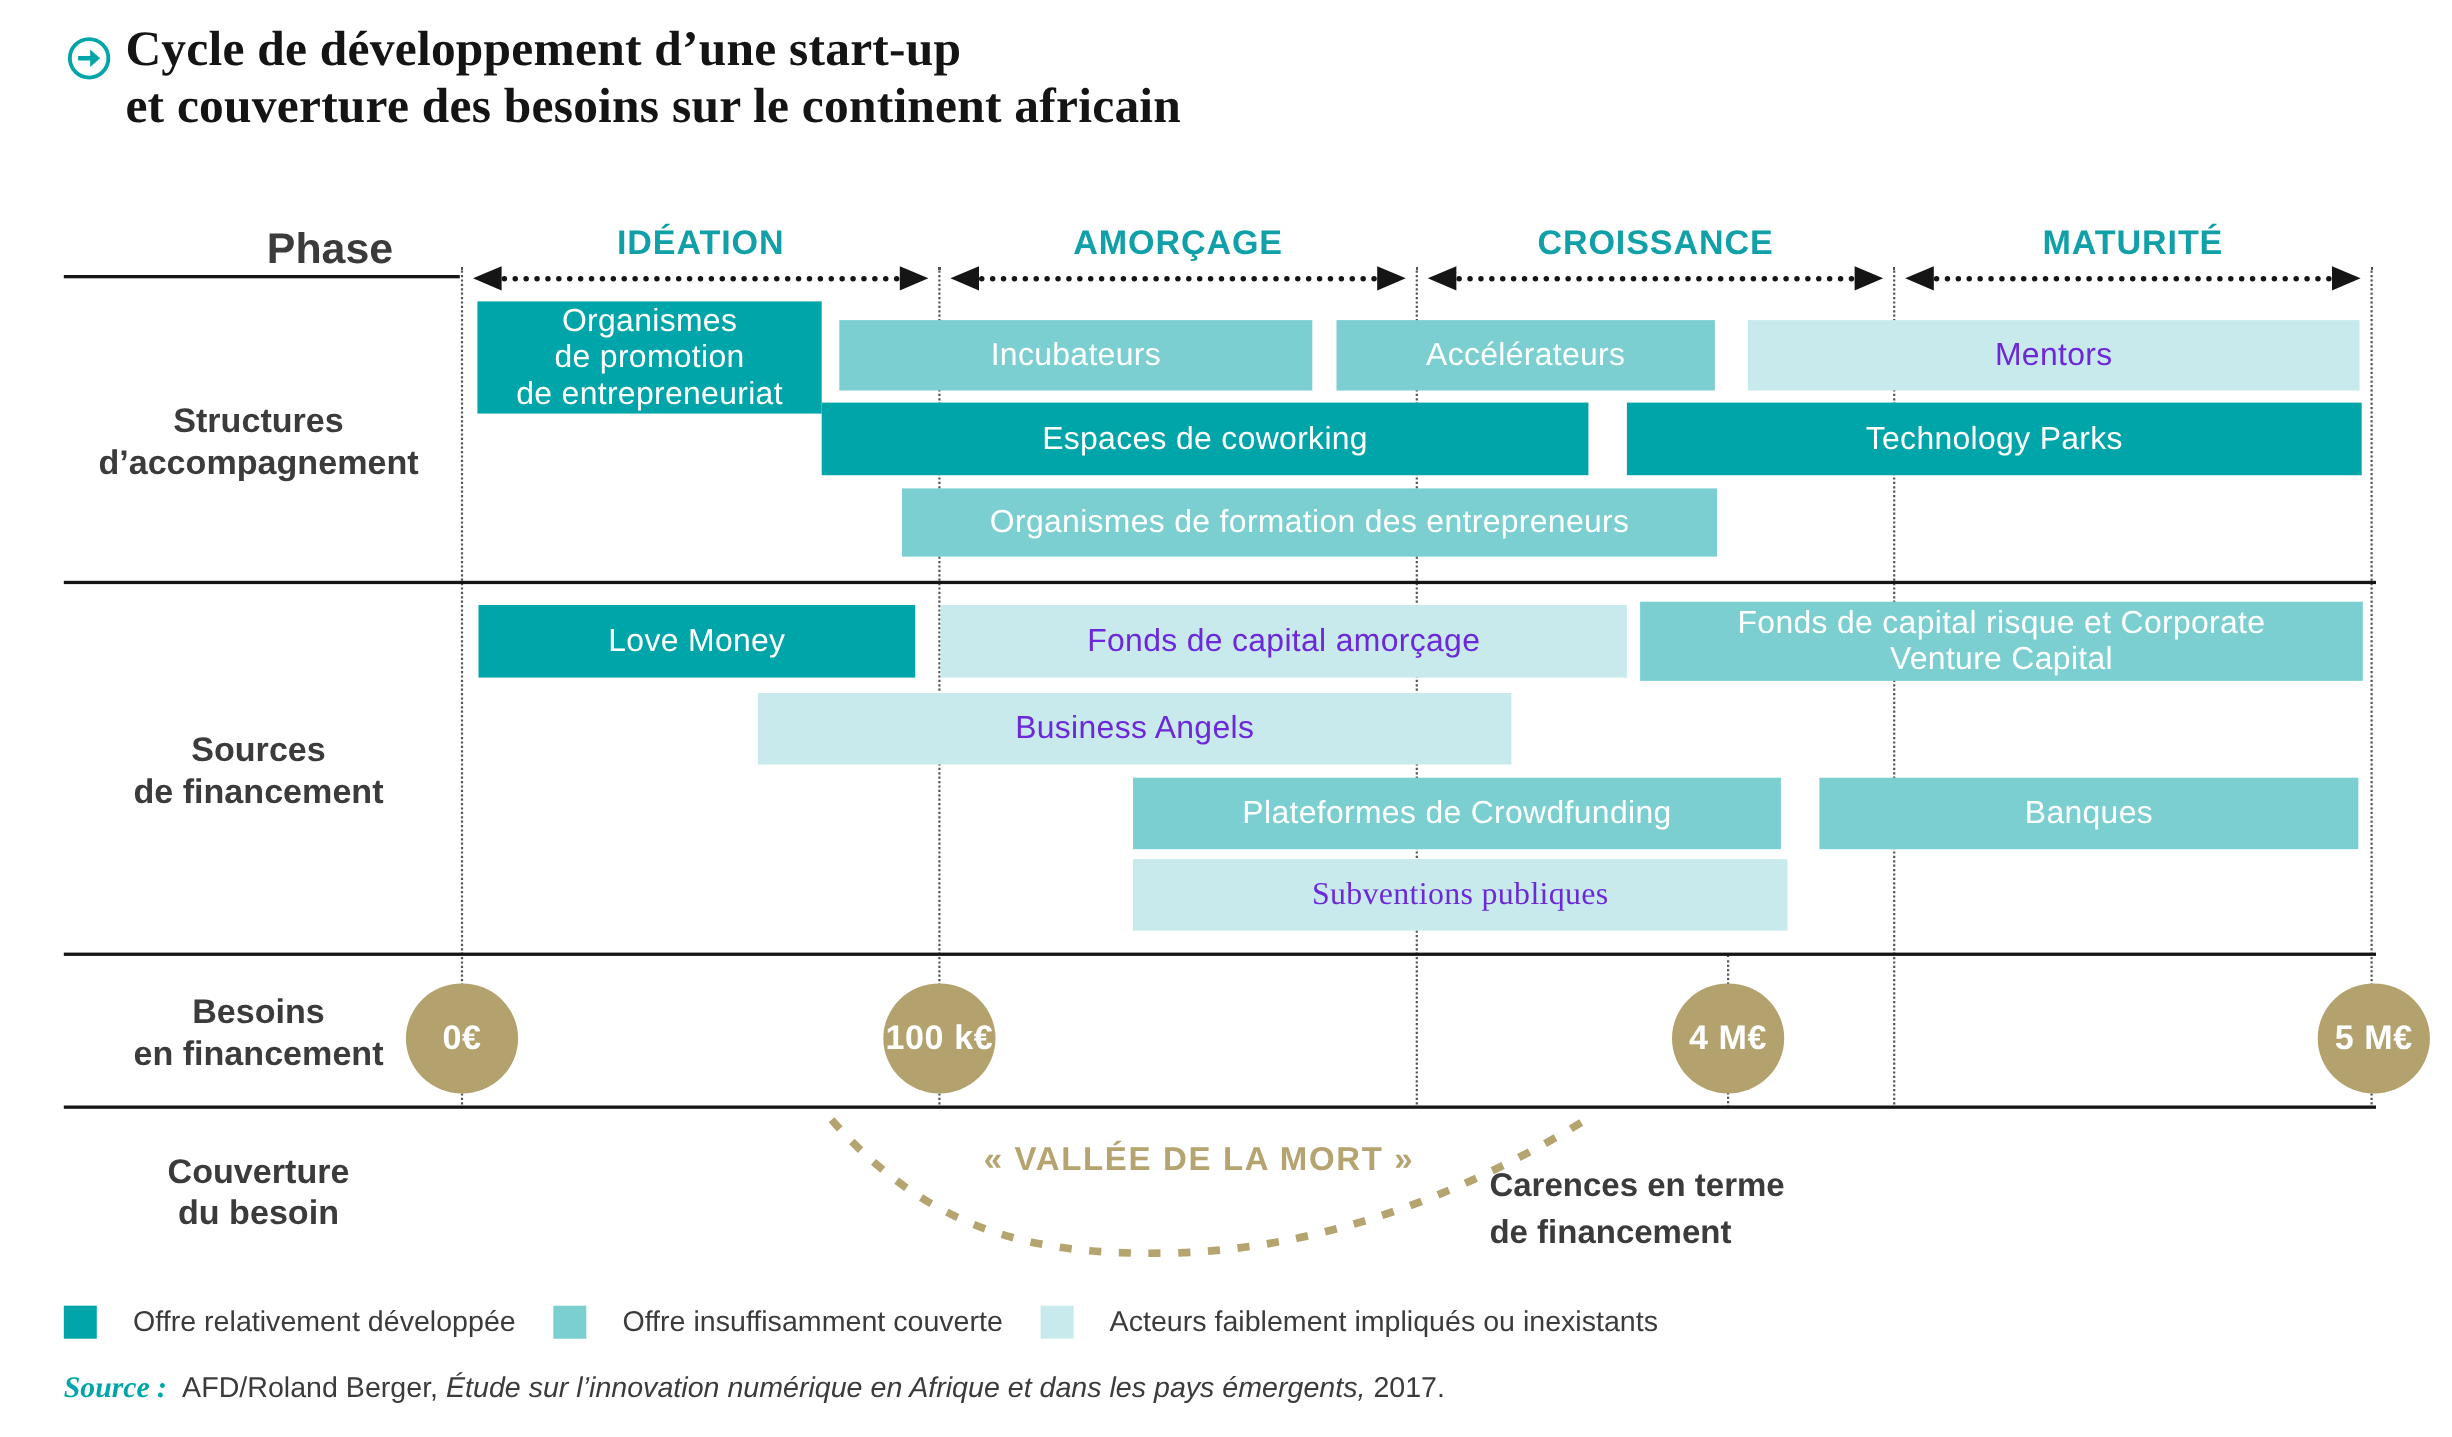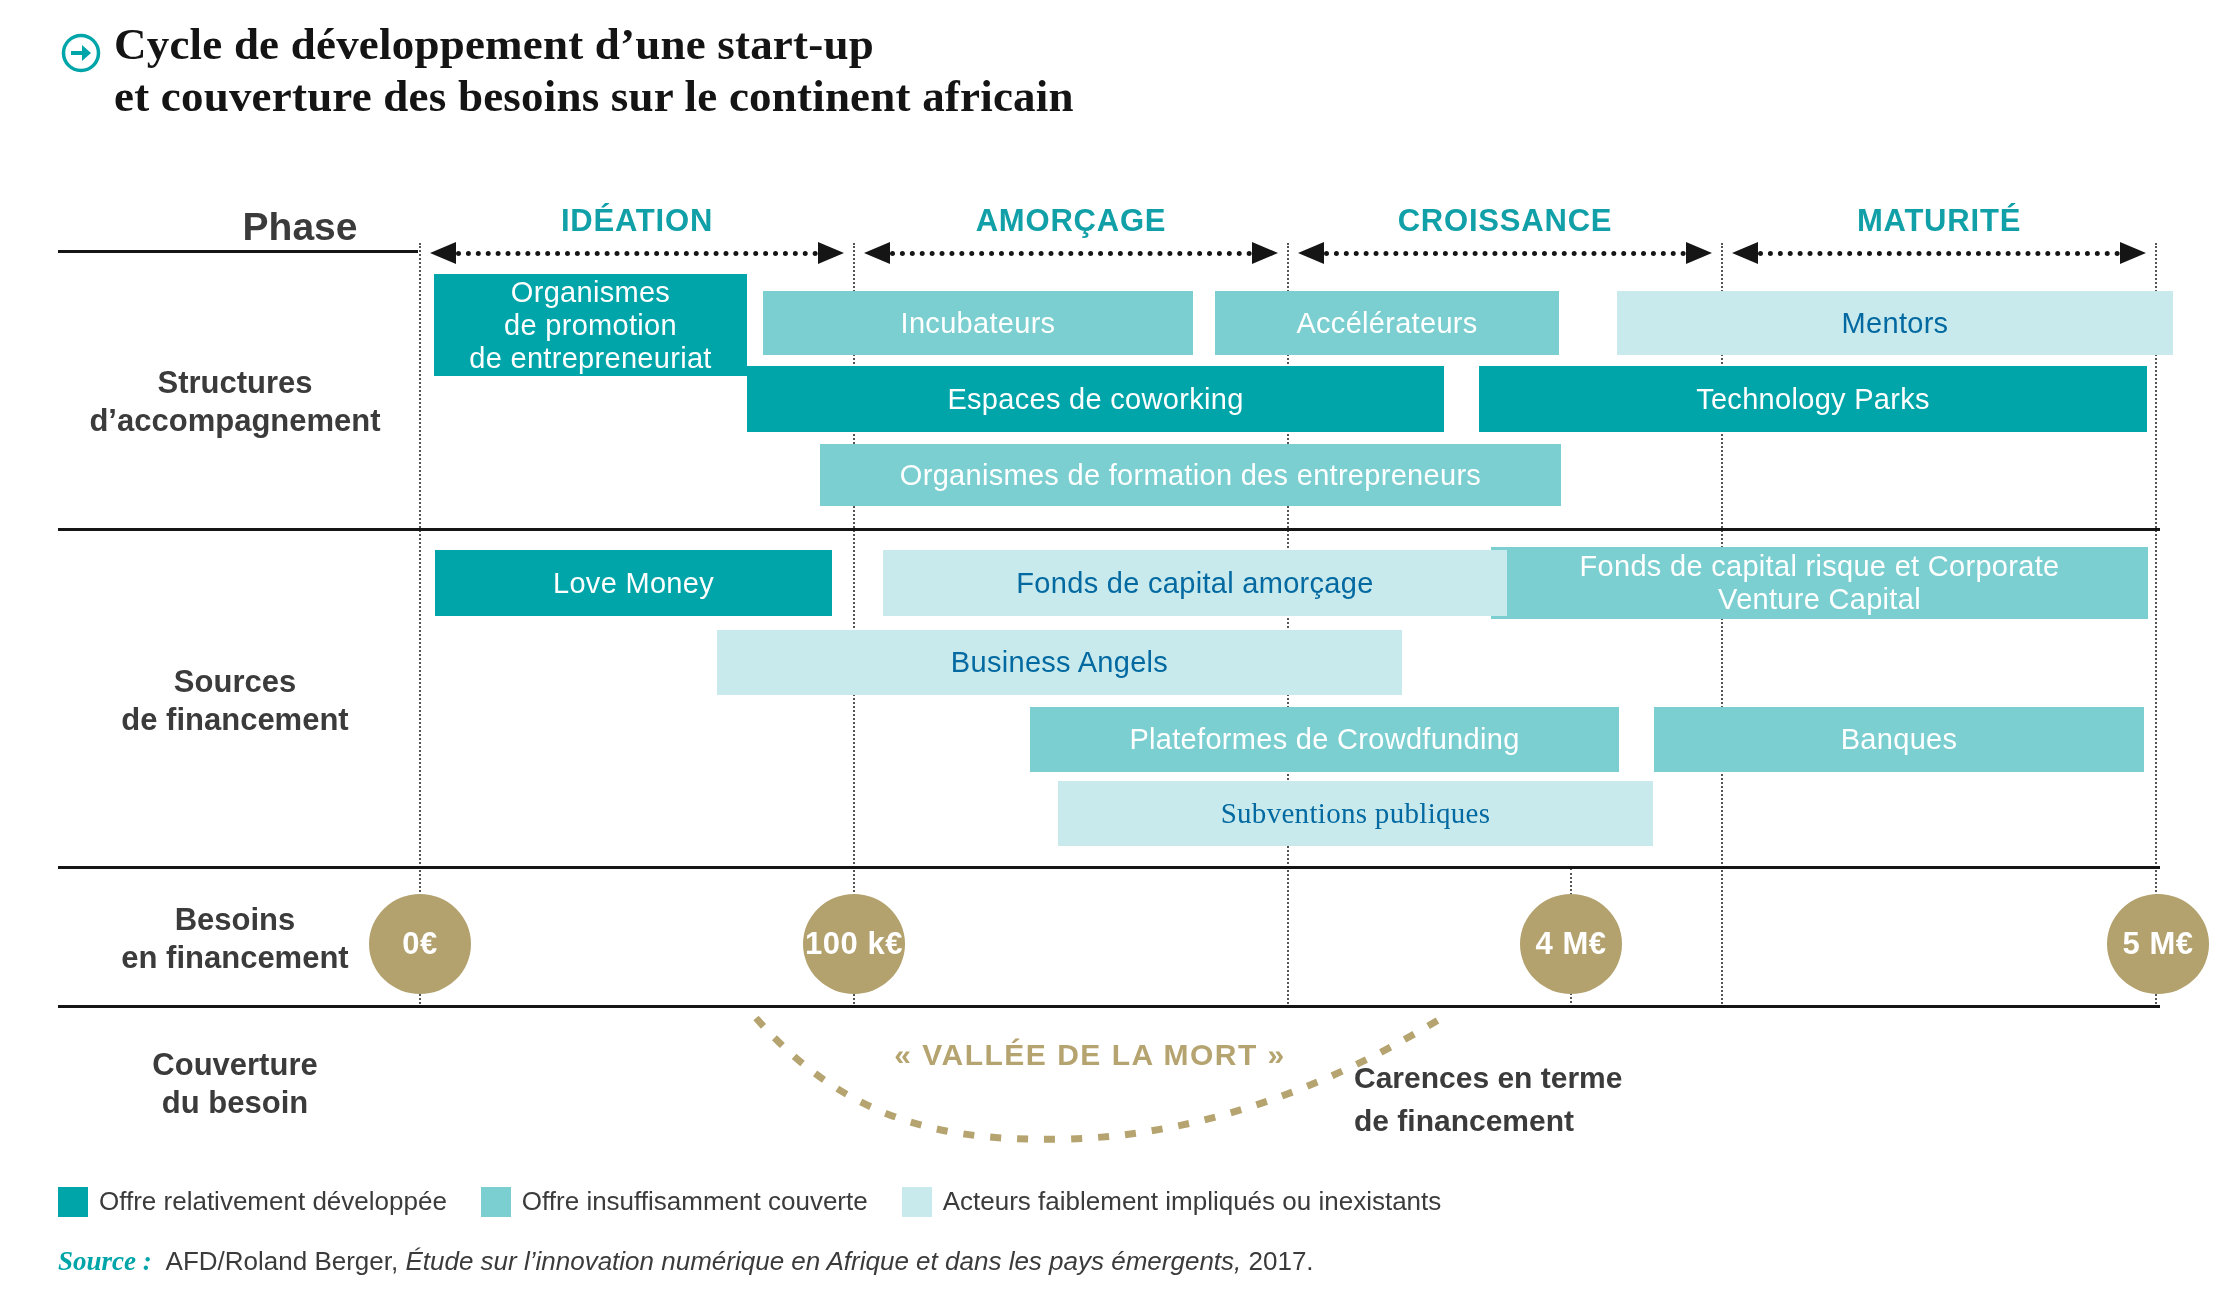--- a/index.html
+++ b/index.html
@@ -31,39 +31,39 @@
   .hline{position:absolute;left:58px;width:2102px;height:3px;background:#151515;}
   
   .row-label{position:absolute;left:60px;width:350px;text-align:center;
     font-size:31px;font-weight:600;line-height:38px;color:#3b3b3b;white-space:pre-line;}
   
   .bar{position:absolute;display:flex;align-items:center;justify-content:center;
     text-align:center;font-size:29px;font-weight:500;letter-spacing:.3px;
     line-height:33px;white-space:pre-line;}
   .bar--dark{background:#00a5a9;color:#fff;}
   .bar--medium{background:#7bcfd1;color:#fff;}
-  .bar--light{background:#c8eaec;color:#0369a1;margin-left:28px;}
+  .bar--light{background:#c8eaec;color:#6d28d9;}
   
   .milestone{position:absolute;top:894px;width:102px;height:100px;border-radius:50%;
     background:#b3a26e;color:#fff;display:flex;align-items:center;justify-content:center;
     font-size:31px;font-weight:600;letter-spacing:.5px;}
   
   .valley-svg{position:absolute;left:0;top:0;pointer-events:none;}
   .valley-label{position:absolute;left:855px;top:1038px;width:470px;text-align:center;
     font-size:30px;font-weight:700;letter-spacing:1.5px;color:#b5a470;}
   .gap-note{position:absolute;left:1354px;top:1056px;font-size:30px;font-weight:600;
     line-height:43px;color:#3b3b3b;white-space:pre-line;}
   
   .legend{position:absolute;left:58px;top:1186px;display:flex;align-items:center;gap:34px;}
   .legend-item{display:flex;align-items:center;gap:11px;}
   .swatch{width:30px;height:30px;flex:0 0 auto;}
   .swatch--dark{background:#00a5a9;}
   .swatch--medium{background:#7bcfd1;}
   .swatch--light{background:#c8eaec;}
-  .legend-item span.lbl{font-size:26px;color:#3b3b3b;}
+  .legend-item span.lbl{font-size:26px;color:#3b3b3b;margin-left:22px;}
   
   .source-line{position:absolute;left:58px;top:1246px;font-size:26px;color:#3b3b3b;}
   .source-prefix{font-family:"Liberation Serif",serif;font-style:italic;font-weight:700;
     color:#00a5a9;font-size:27px;margin-right:8px;}
   .source-italic{font-style:italic;}
 </style>
 </head>
 <body>
 
 <div id="canvas">

